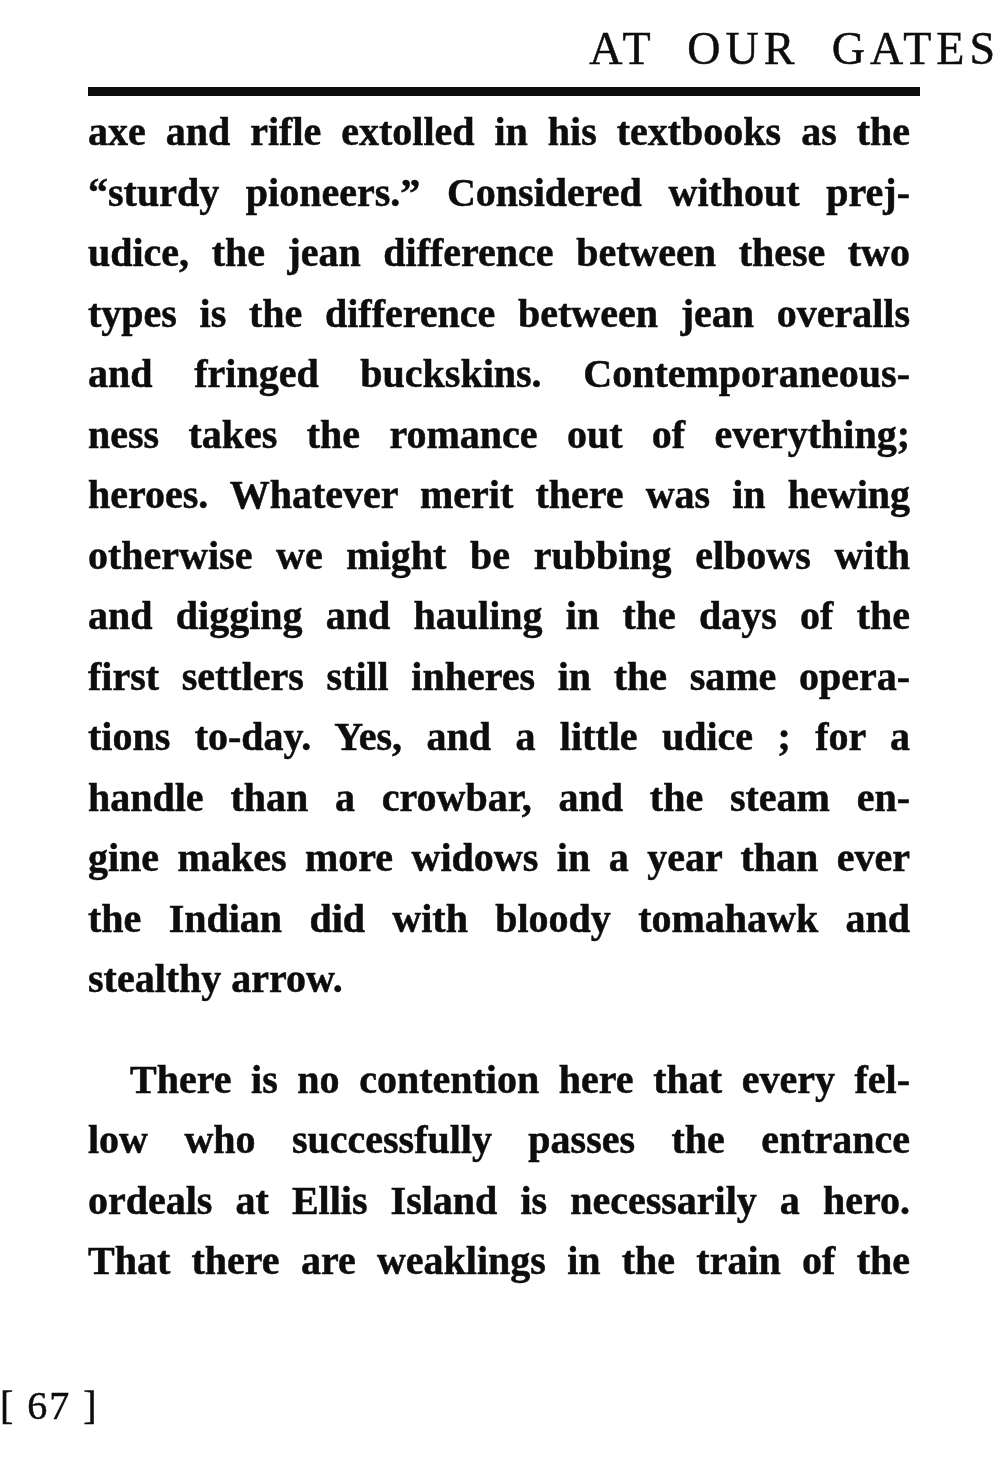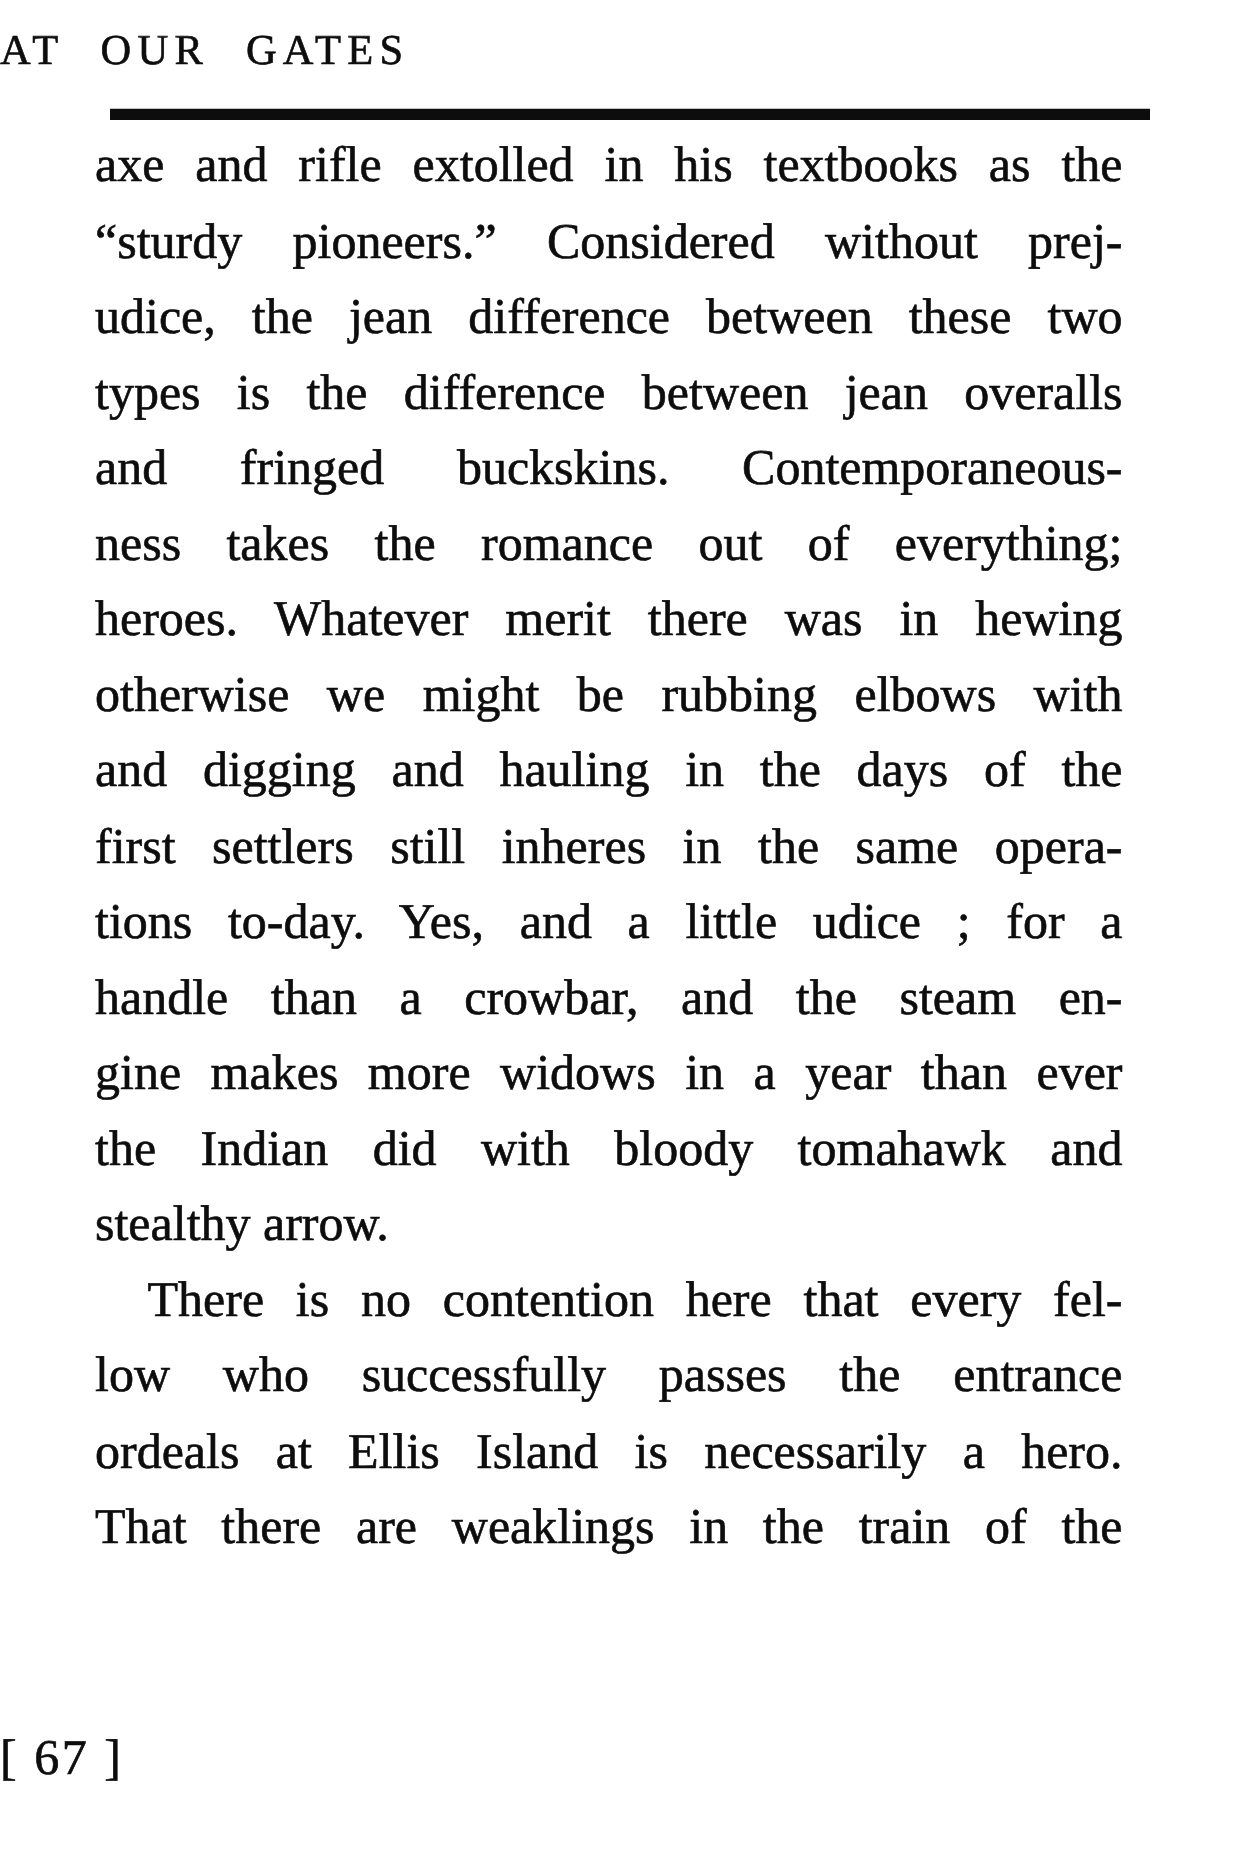--- a/index.html
+++ b/index.html
@@ -16,54 +16,56 @@
     font-family: "Liberation Serif", "DejaVu Serif", serif;
     -webkit-text-stroke: 0.5px currentColor;
     overflow: hidden;
   }
   .running-head {
     margin: 0;
     position: absolute;
     top: 22px;
     left: 0;
     width: 100%;
-    text-align: left;
-    font-size: 34px;
+    text-align: right;
+    font-size: 46px;
     font-weight: normal;
     letter-spacing: 5px;
     word-spacing: 16px;
     white-space: nowrap;
   }
   .head-rule {
     position: absolute;
     top: 87px;
     left: 88px;
     width: 832px;
     height: 9px;
     background: #0d0d0d;
   }
   .body-text {
     position: absolute;
     top: 102px;
-    left: 76px;
+    left: 88px;
     width: 822px;
     font-size: 40px;
     line-height: 60.5px;
+    font-weight: bold;
   }
   .line {
     text-align: justify;
     text-align-last: justify;
     white-space: normal;
   }
   .line.no-justify {
     text-align: right;
     text-align-last: left;
   }
   .line.indent {
     text-indent: 42px;
+    margin-top: 40px;
   }
   .page-number {
     position: absolute;
     top: 1382px;
     left: 0;
     width: 100%;
     text-align: left;
     font-size: 40px;
     letter-spacing: 2px;
   }

